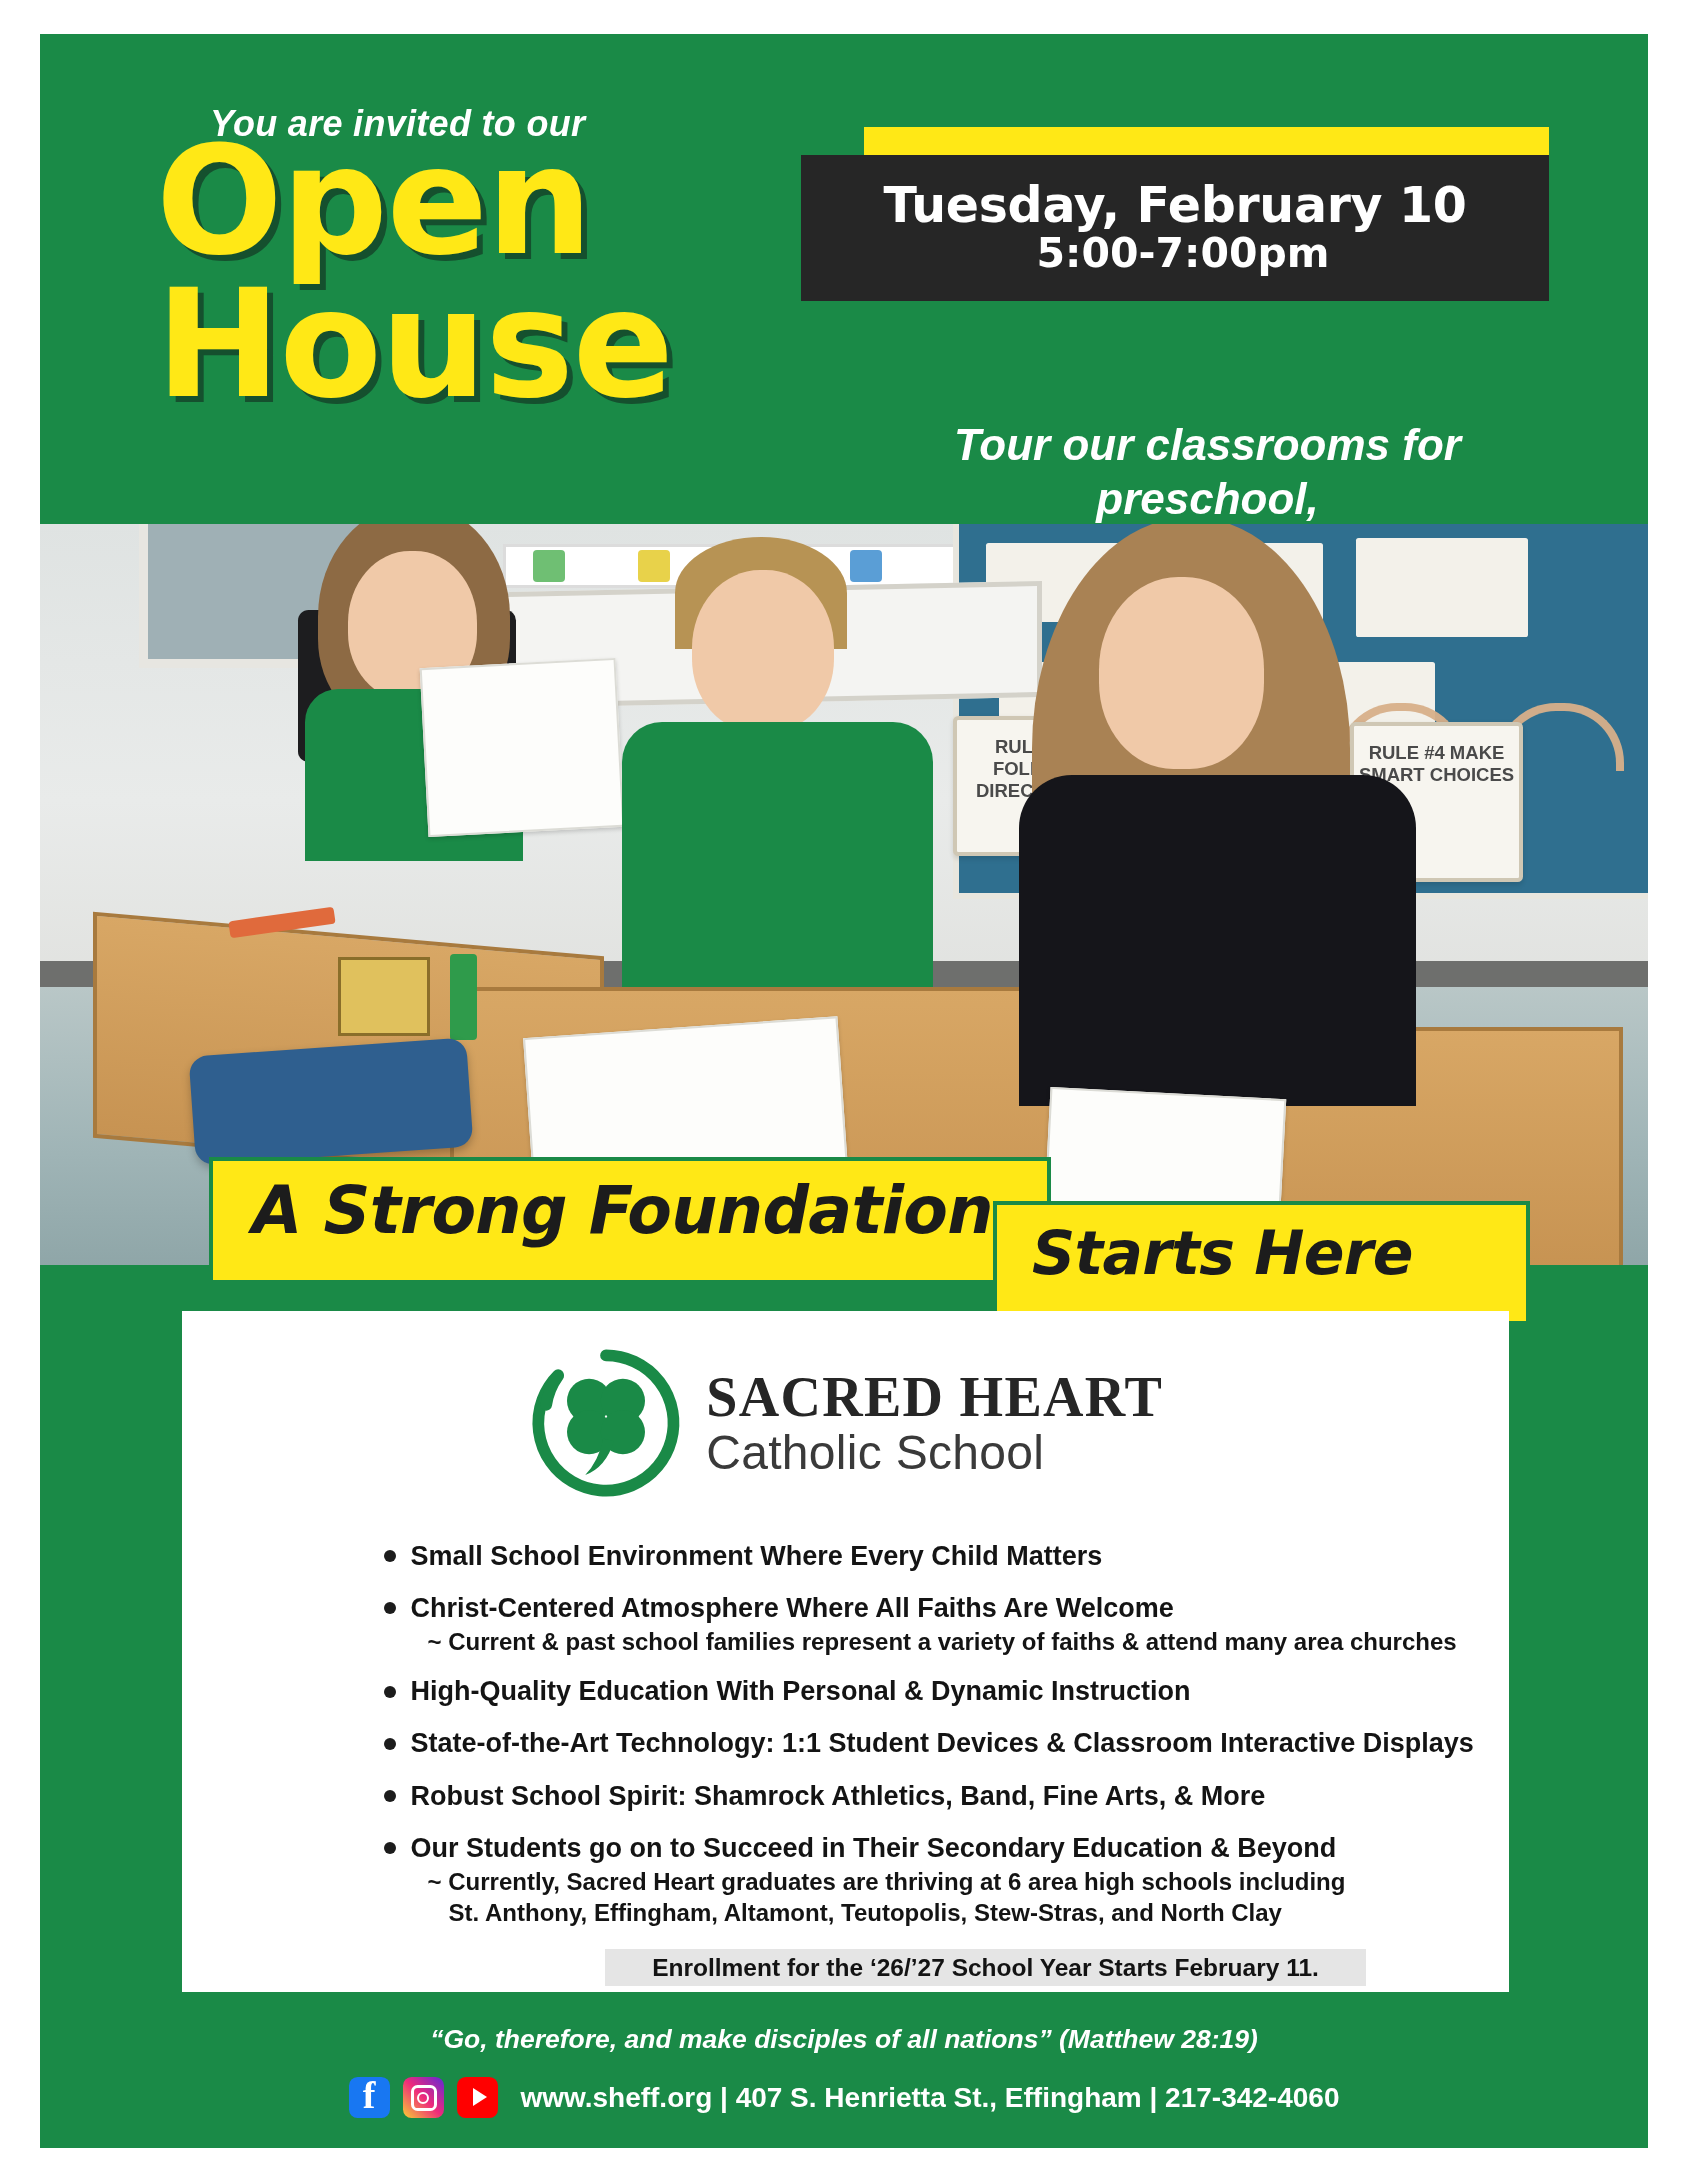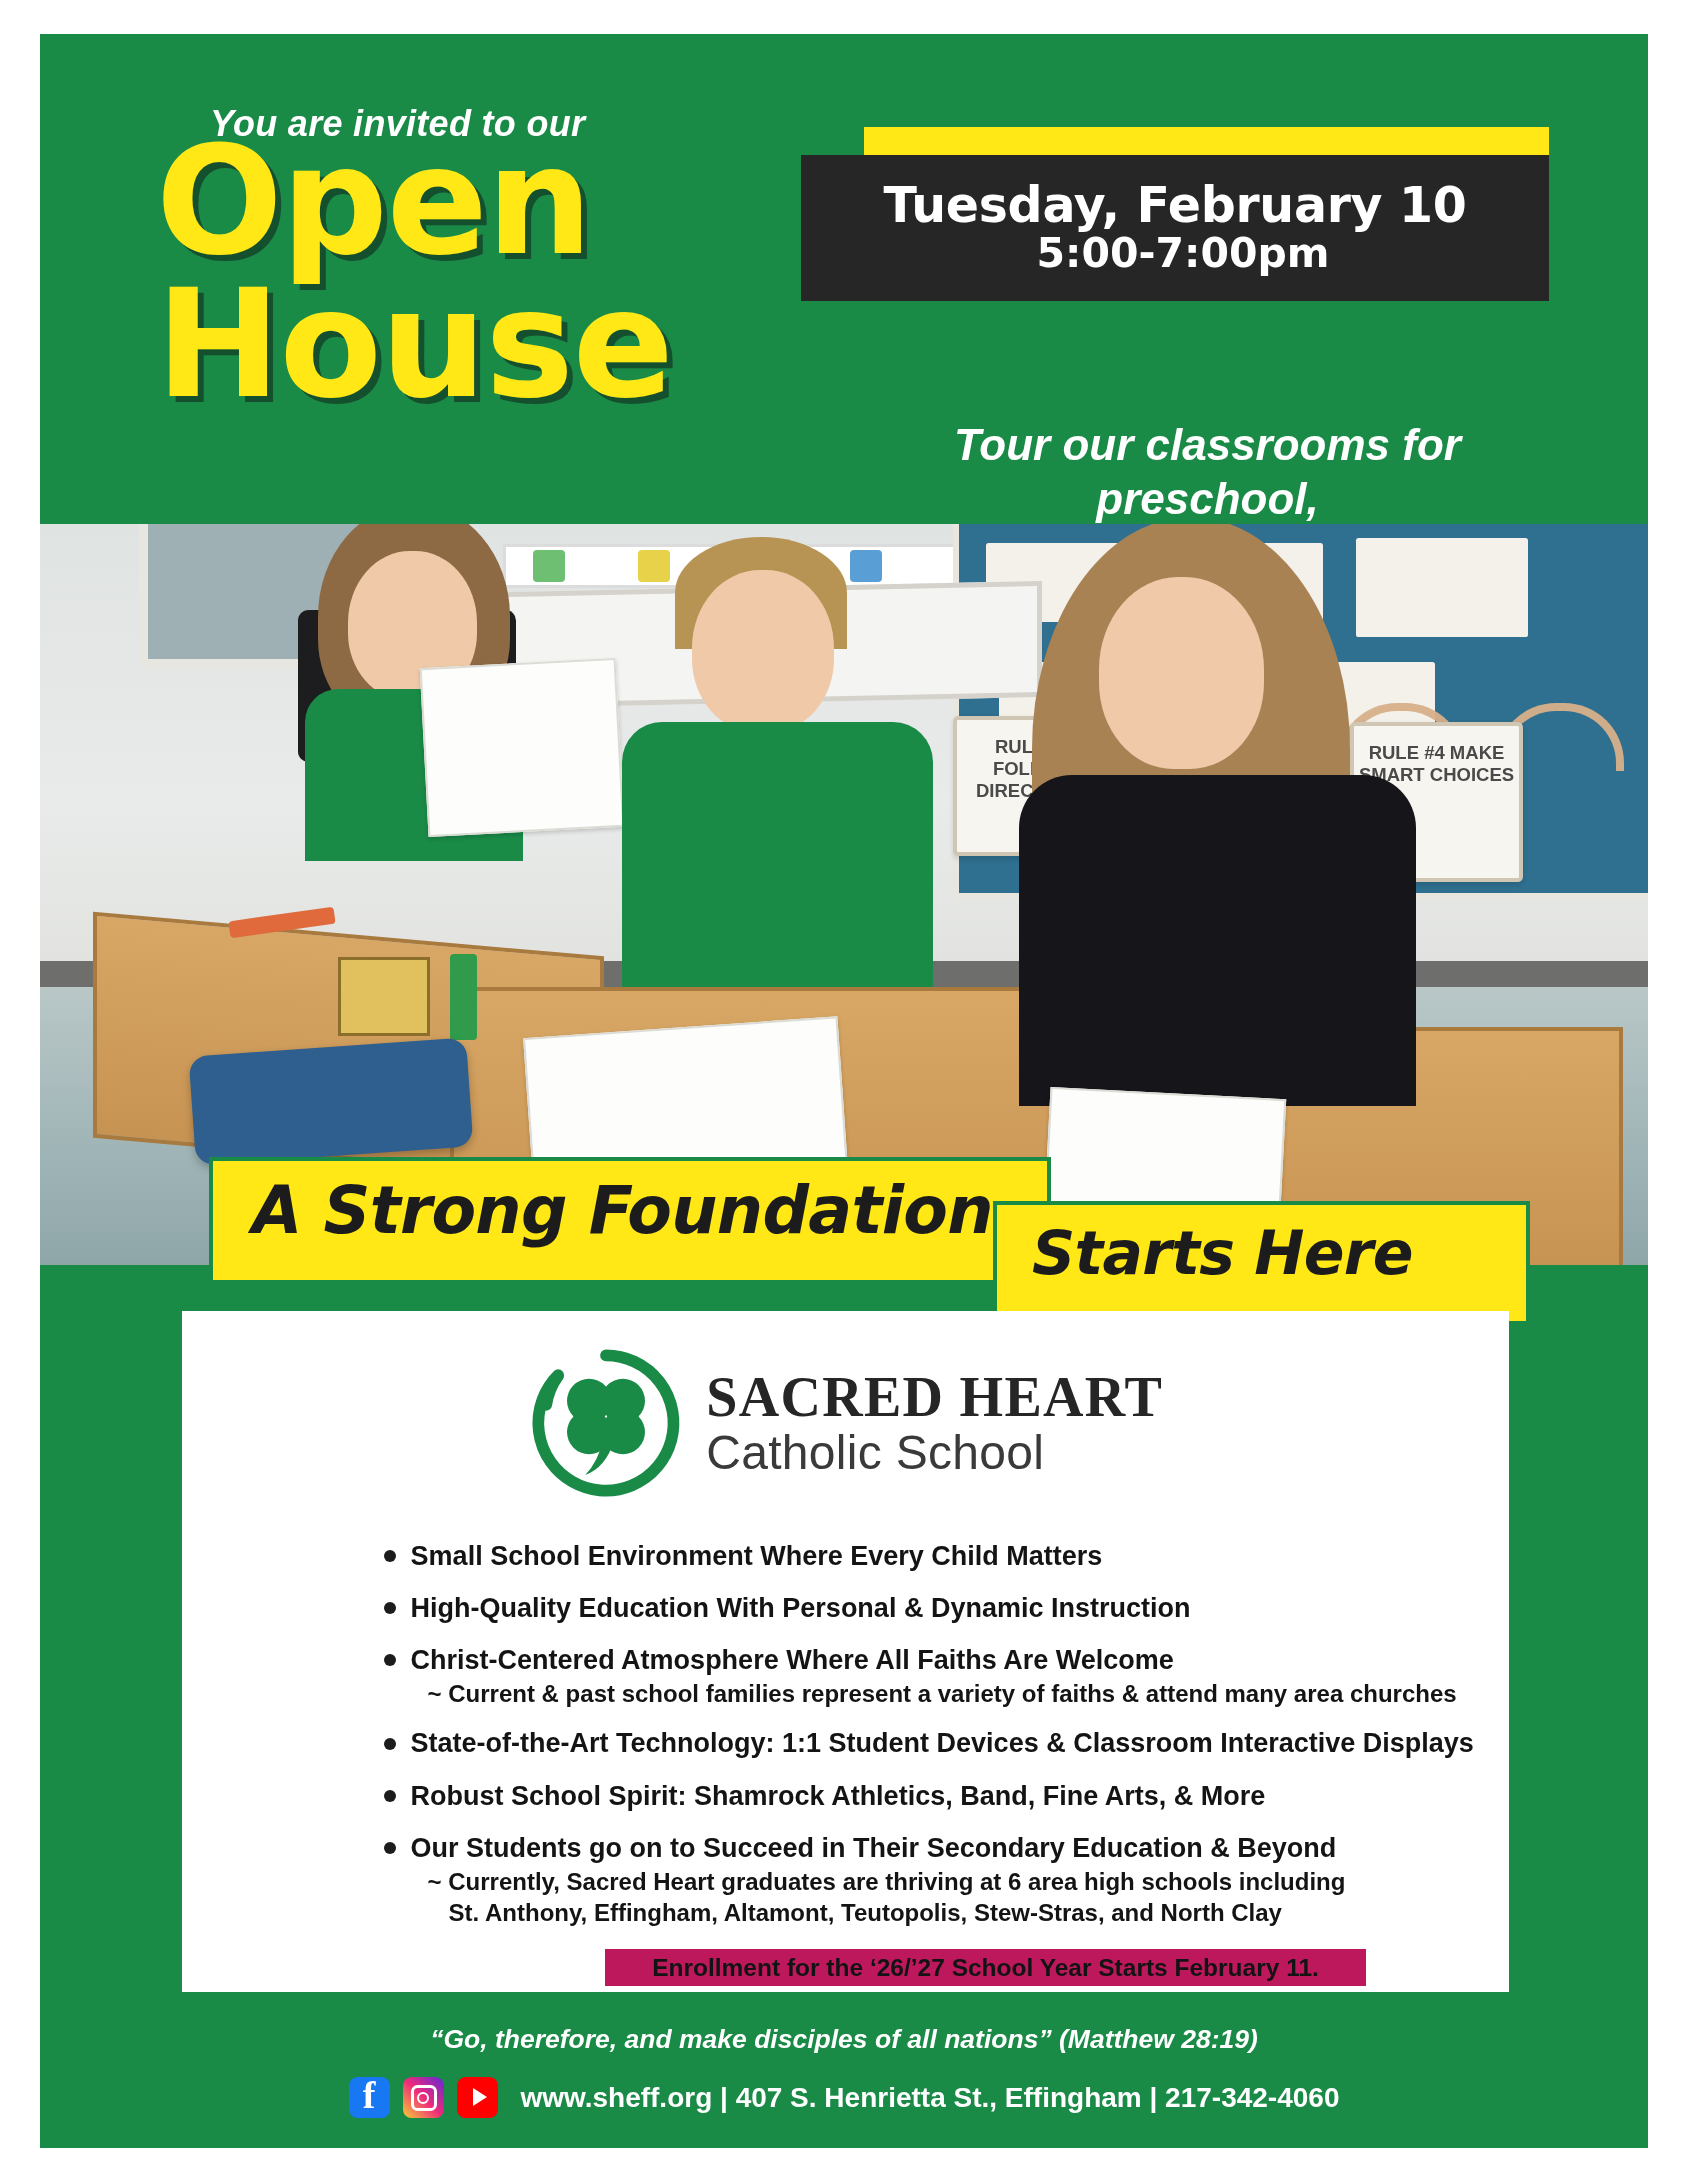--- a/index.html
+++ b/index.html
@@ -301,21 +301,21 @@
     font-size: 24px;
     padding-left: 38px;
   }
 
   .enroll {
     position: absolute;
     left: 423px;
     top: 638px;
     width: 761px;
     height: 37px;
-    background: #be185d;
+    background: #e5e5e5;
     display: flex;
     align-items: center;
     justify-content: center;
   }
   .enroll span {
     font-family: "Liberation Sans", sans-serif;
     font-weight: bold;
     font-size: 24.5px;
     color: #131313;
   }
@@ -503,28 +503,28 @@
       </div>
     </div>
 
     <div class="bullets">
       <div class="bullet">
         <div class="dot"></div>
         <div class="btext">Small School Environment Where Every Child Matters</div>
       </div>
       <div class="bullet">
         <div class="dot"></div>
-        <div class="btext">High-Quality Education With Personal &amp; Dynamic Instruction</div>
-      </div>
-      <div class="bullet">
-        <div class="dot"></div>
         <div class="btext">
           <span>Christ-Centered Atmosphere Where All Faiths Are Welcome</span>
           <span class="sub">~ Current &amp; past school families represent a variety of faiths &amp; attend many area churches</span>
         </div>
+      </div>
+      <div class="bullet">
+        <div class="dot"></div>
+        <div class="btext">High-Quality Education With Personal &amp; Dynamic Instruction</div>
       </div>
       <div class="bullet">
         <div class="dot"></div>
         <div class="btext">State-of-the-Art Technology: 1:1 Student Devices &amp; Classroom Interactive Displays</div>
       </div>
       <div class="bullet">
         <div class="dot"></div>
         <div class="btext">Robust School Spirit: Shamrock Athletics, Band, Fine Arts, &amp; More</div>
       </div>
       <div class="bullet">

